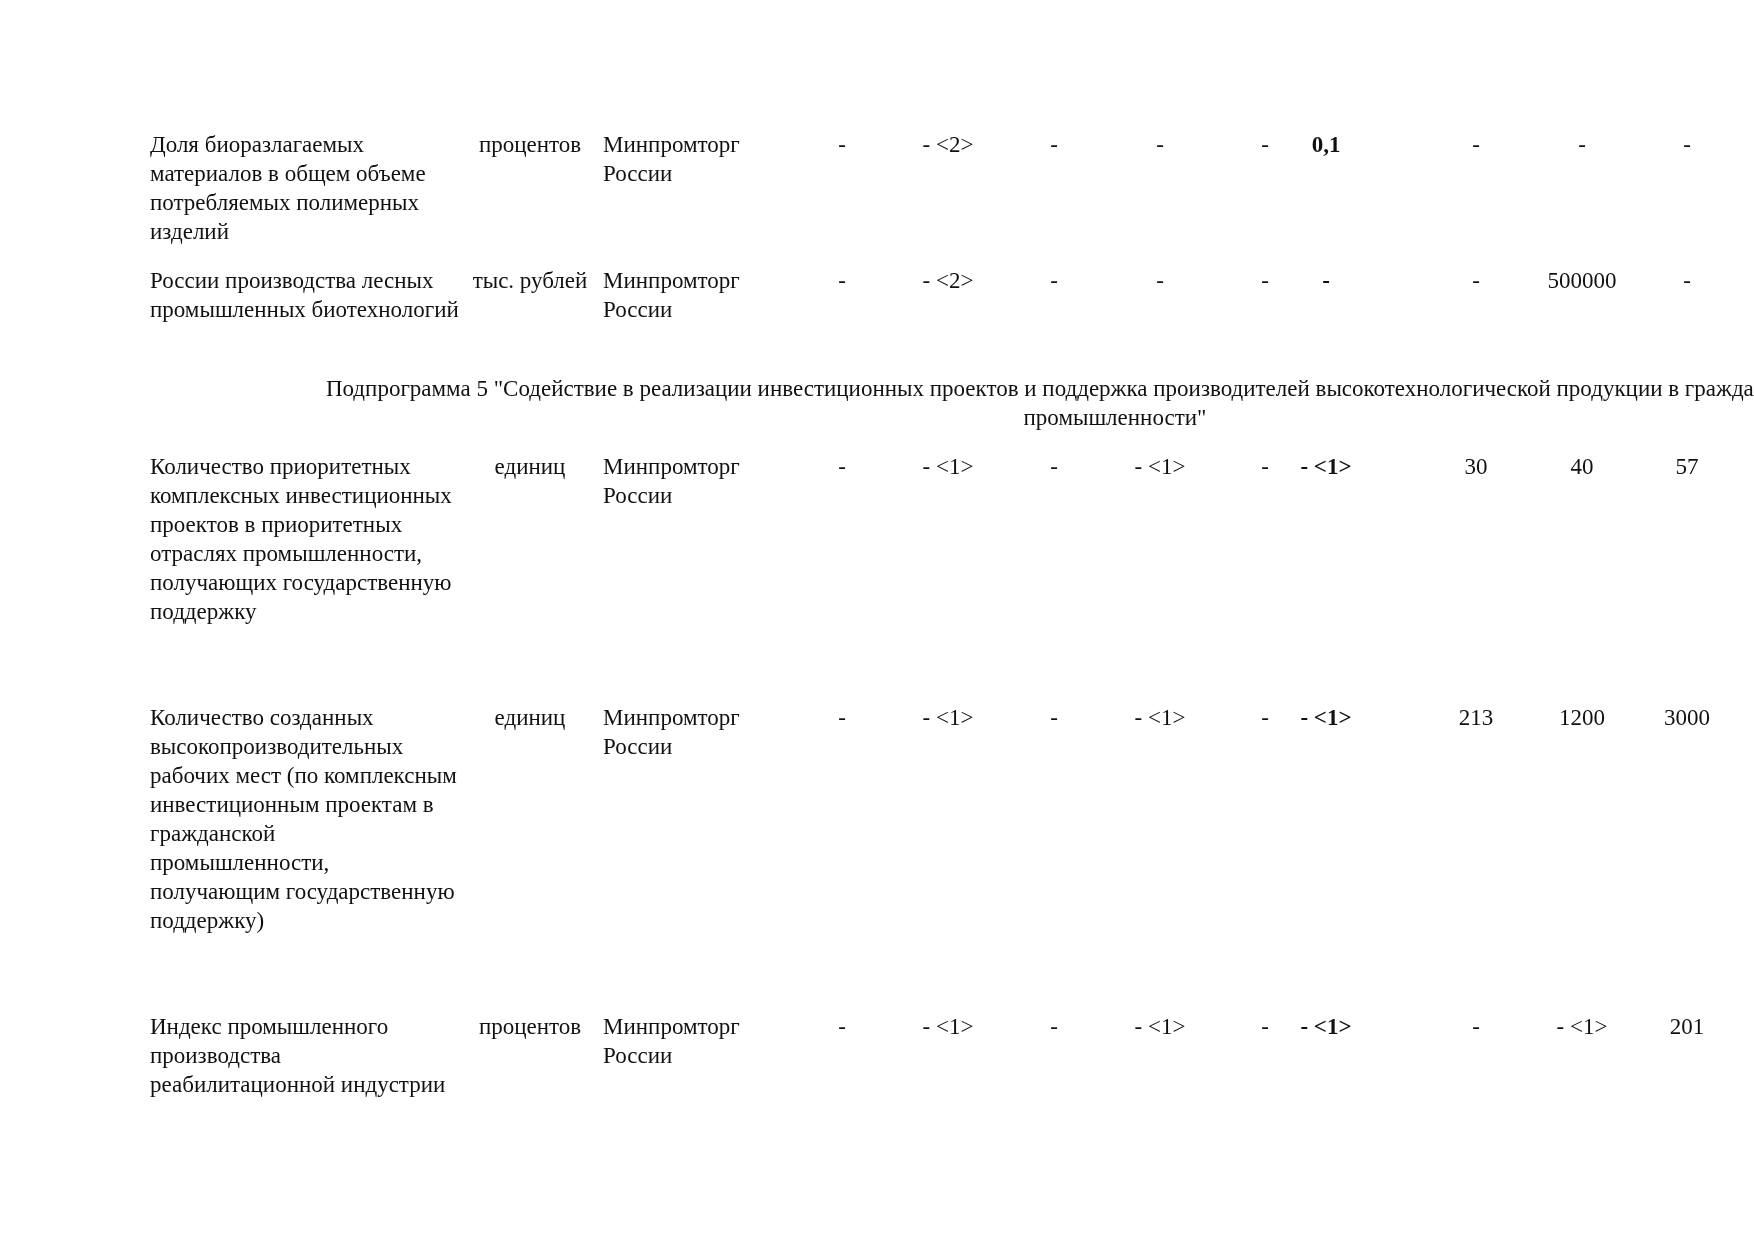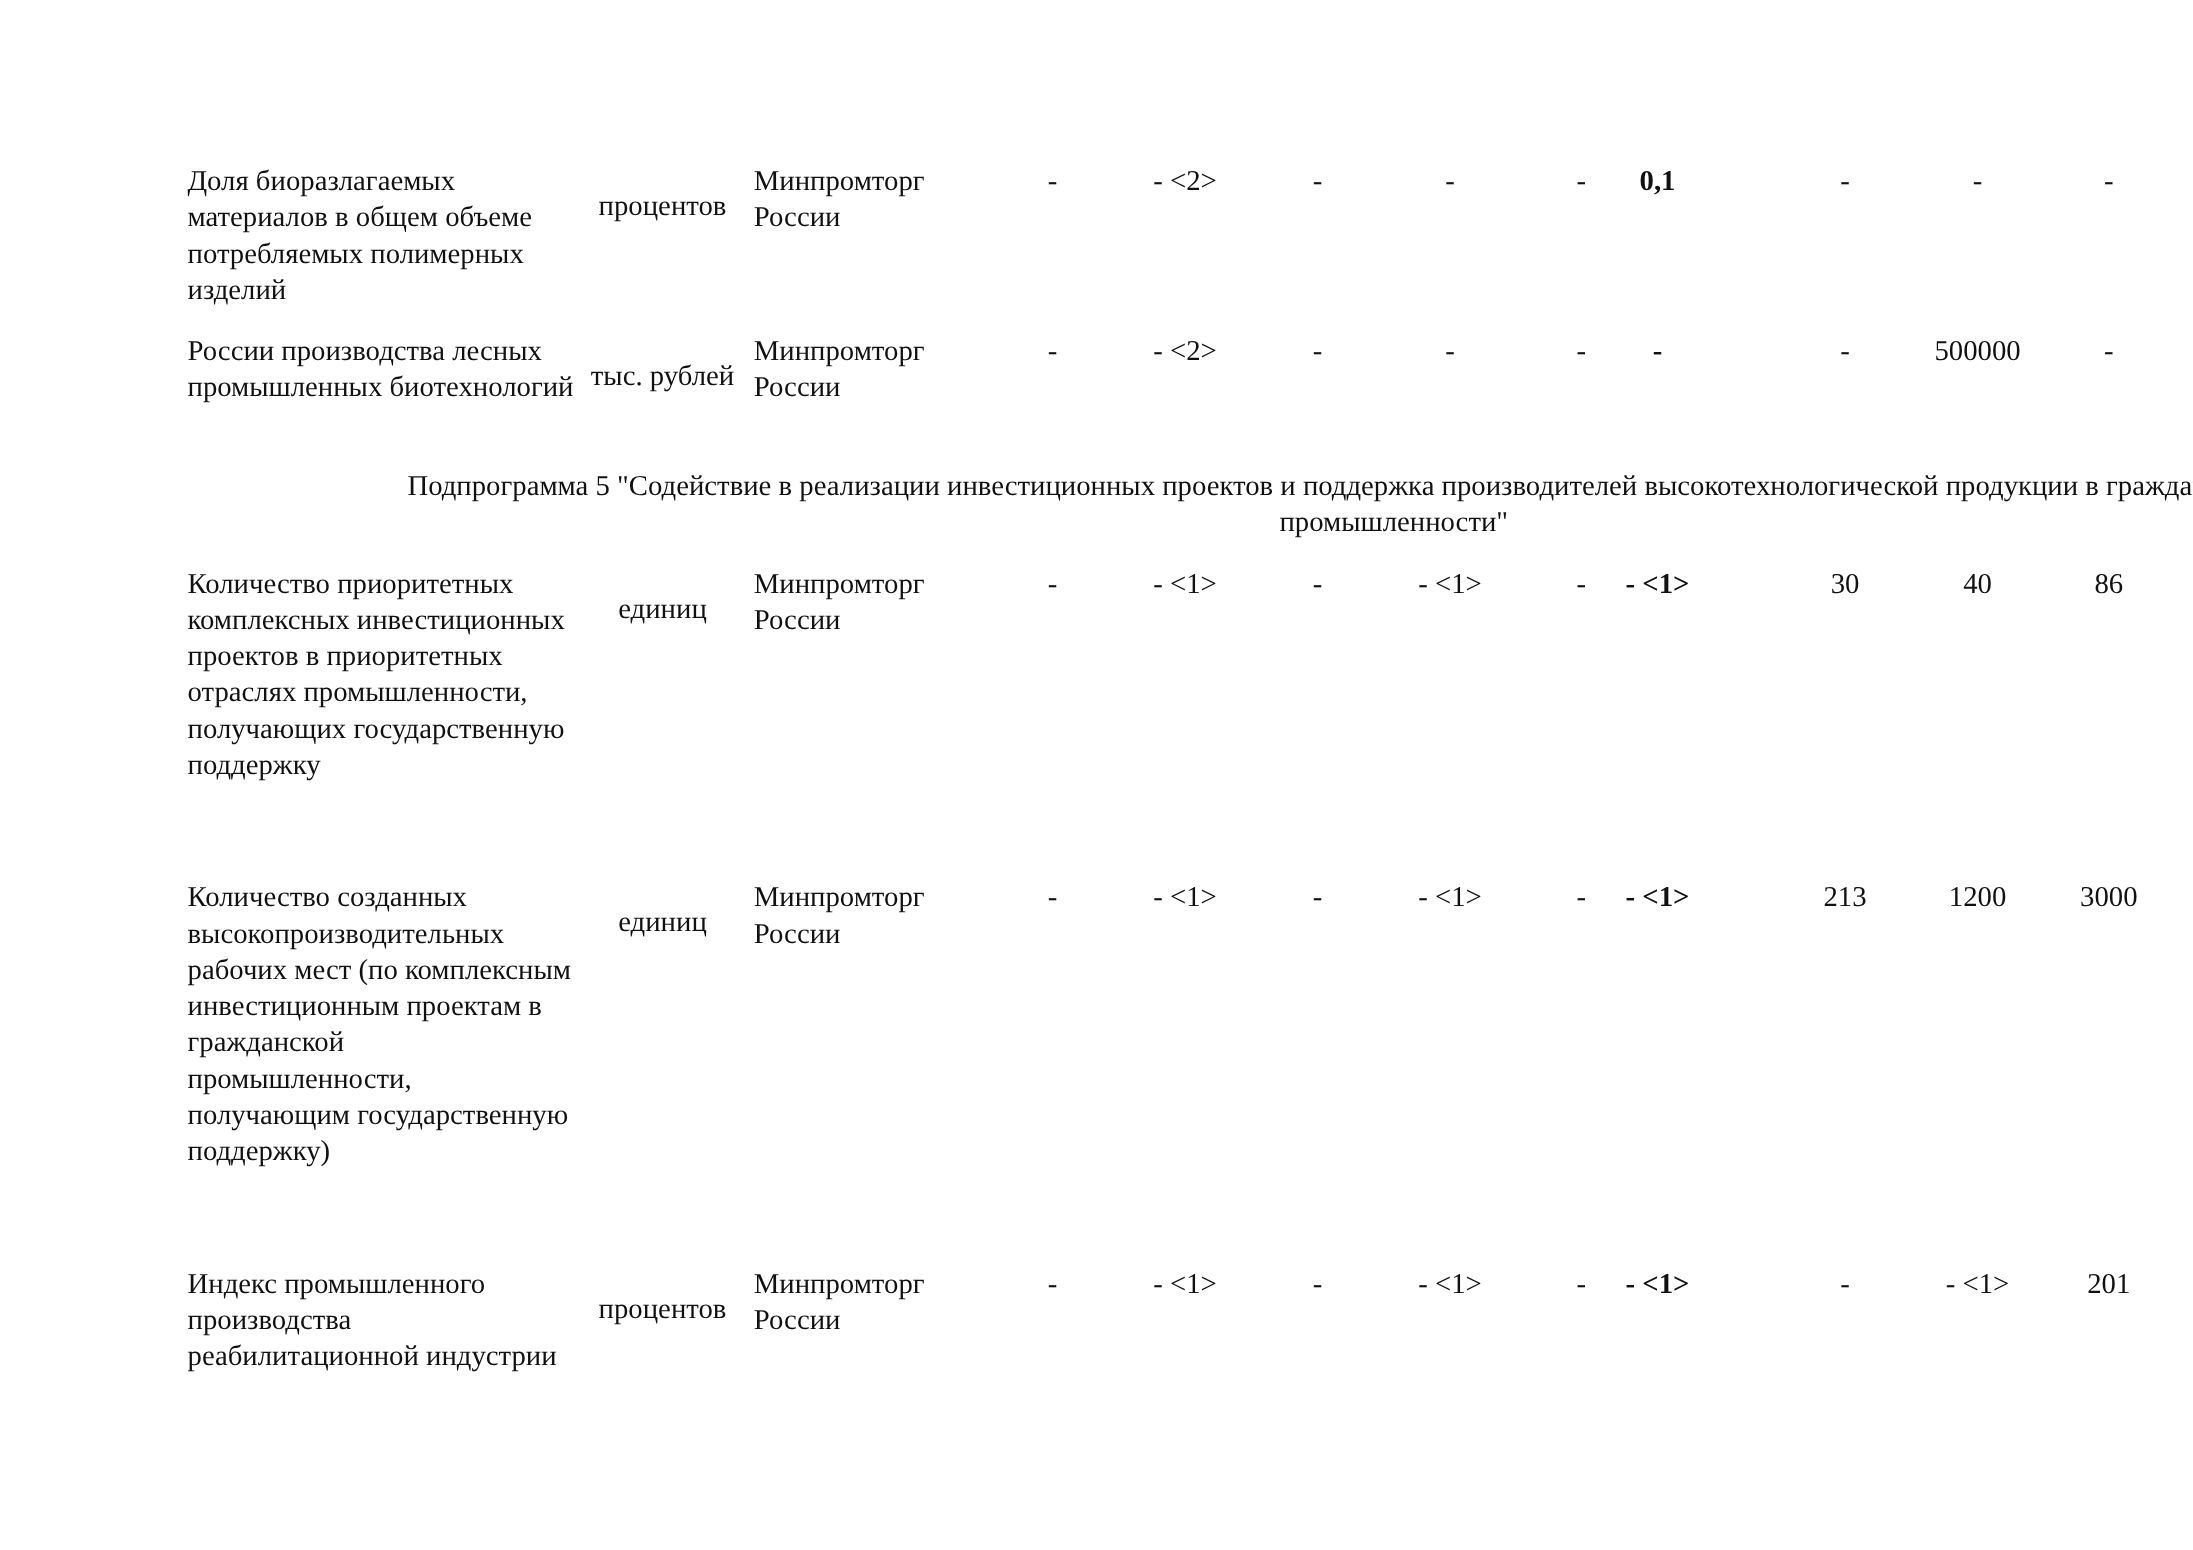--- a/index.html
+++ b/index.html
@@ -31,21 +31,20 @@
       left: 150px;
       width: 310px;
       white-space: normal;
       font-family: Liberation Serif, serif;
     }
     .unit {
       left: 468px;
       width: 124px;
       text-align: center;
       white-space: normal;
-      margin-top: 20px;
     }
     .agency {
       left: 603px;
       width: 180px;
       white-space: normal;
     }
     .val {
       width: 100px;
       text-align: center;
     }
@@ -115,21 +114,21 @@
   <div class="cell unit">единиц</div>
   <div class="cell agency">Минпромторг России</div>
   <div class="cell val v0">-</div>
   <div class="cell val v1">- &lt;1&gt;</div>
   <div class="cell val v2">-</div>
   <div class="cell val v3">- &lt;1&gt;</div>
   <div class="cell val v4">-</div>
   <div class="cell val v5">- &lt;1&gt;</div>
   <div class="cell val v6">30</div>
   <div class="cell val v7">40</div>
-  <div class="cell val v8">86</div>
+  <div class="cell val v8">57</div>
 </div>
 
 <div class="row" style="top:703px;">
   <div class="cell name">Количество созданных высокопроизводительных рабочих мест (по комплексным инвестиционным проектам в гражданской промышленности, получающим государственную поддержку)</div>
   <div class="cell unit">единиц</div>
   <div class="cell agency">Минпромторг России</div>
   <div class="cell val v0">-</div>
   <div class="cell val v1">- &lt;1&gt;</div>
   <div class="cell val v2">-</div>
   <div class="cell val v3">- &lt;1&gt;</div>

